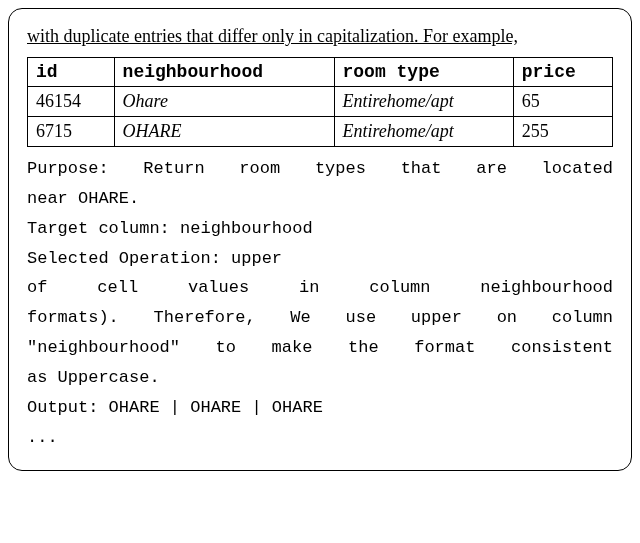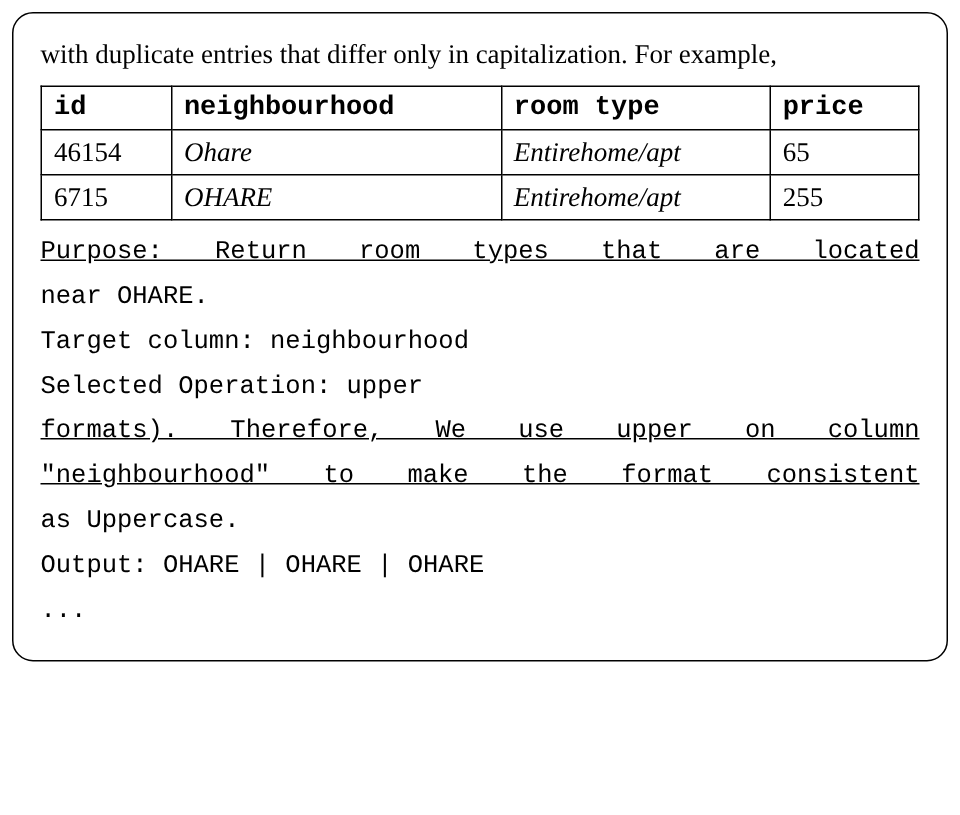--- a/index.html
+++ b/index.html
@@ -17,20 +17,21 @@
       border: 1.5px solid #000;
       border-radius: 14px;
       padding: 14px 18px 16px 18px;
       position: relative;
     }
     .intro-text {
       font-size: 18px;
       line-height: 1.55;
       text-align: justify;
       margin-bottom: 6px;
+      text-decoration: underline;
     }
     table {
       border-collapse: collapse;
       width: 100%;
       margin-bottom: 8px;
     }
     th, td {
       border: 1px solid #000;
       padding: 4px 8px;
       text-align: left;
@@ -49,21 +50,20 @@
       font-style: italic;
     }
     .mono {
       font-family: 'Courier New', Courier, monospace;
       font-size: 17px;
       line-height: 1.7;
     }
     .justified-full {
       text-align: justify;
       text-align-last: justify;
-      text-decoration: underline;
     }
     .section {
       margin-bottom: 1px;
     }
   </style>
 </head>
 <body>
 
 <div class="container">
 
@@ -91,19 +91,20 @@
         <td class="italic">Entirehome/apt</td>
         <td class="num">255</td>
       </tr>
     </tbody>
   </table>
 
   <div class="mono section justified-full">Purpose: Return room types that are located</div>
   <div class="mono section">near OHARE.</div>
   <div class="mono section">Target column: neighbourhood</div>
   <div class="mono section">Selected Operation: upper</div>
+  <div class="mono section justified-full">of cell values in column neighbourhood</div>
   <div class="mono section justified-full">formats). Therefore, We use upper on column</div>
   <div class="mono section justified-full">"neighbourhood" to make the format consistent</div>
   <div class="mono section">as Uppercase.</div>
   <div class="mono section">Output: OHARE | OHARE | OHARE</div>
   <div class="mono section">...</div>
 
 </div>
 
 </body></html>

